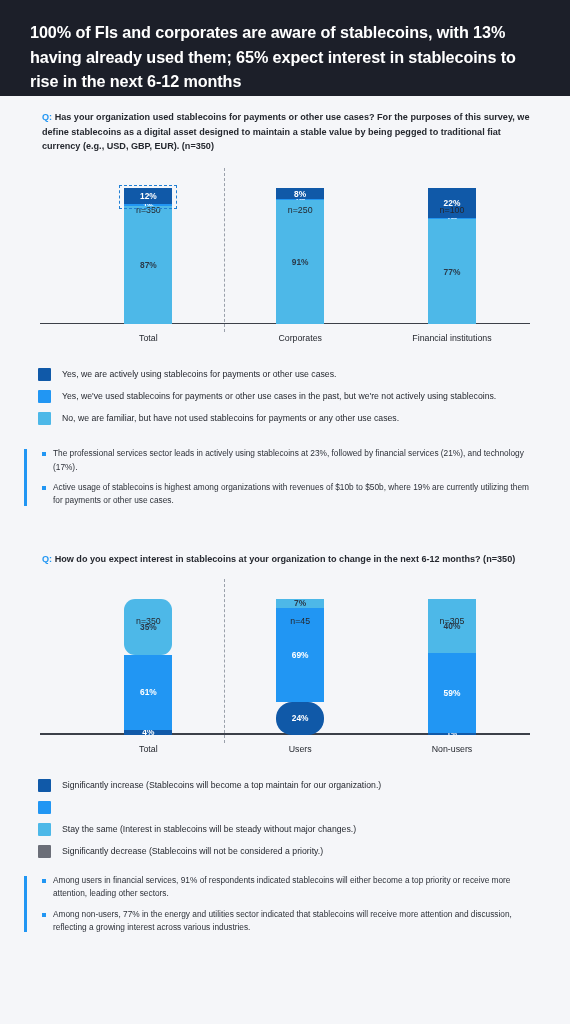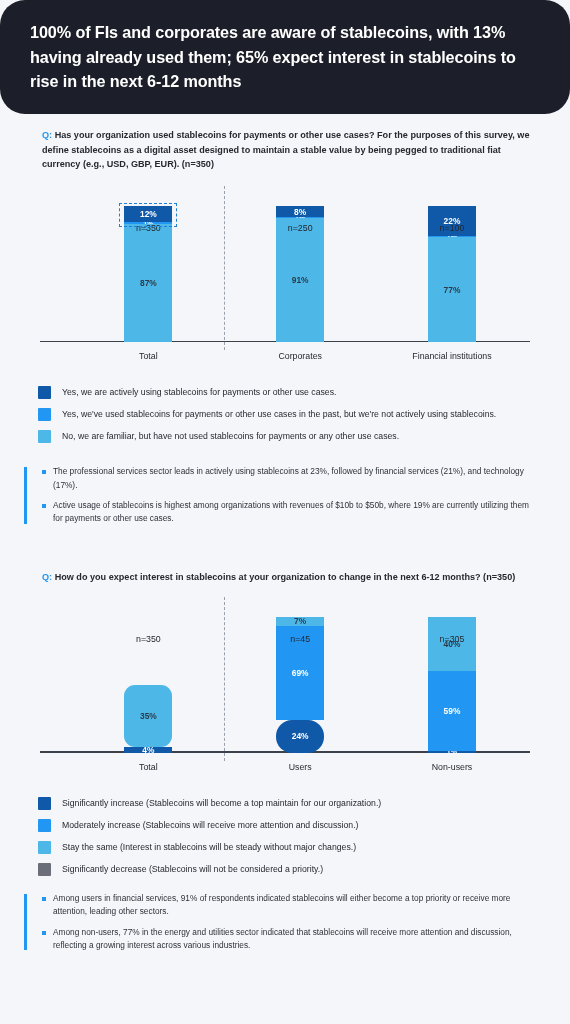--- a/index.html
+++ b/index.html
@@ -8,22 +8,21 @@
     font-family: "Liberation Sans", sans-serif;
     background: #f5f6f9;
     overflow: hidden;
   }
   .page { position: relative; width: 570px; height: 1024px; background: #f5f6f9; }
 
   
   .header {
     background: #1c1f29;
     padding: 20px 30px 22px 30px;
-    height: 114px;
-    border-radius: 25px;
+    height: 96px;
   }
   .header h1 {
     color: #ffffff;
     font-size: 16.2px;
     font-weight: bold;
     line-height: 1.52;
     letter-spacing: -0.1px;
   }
 
   
@@ -181,20 +180,21 @@
       <span class="qbody">How do you expect interest in stablecoins at your organization to change in the next 6-12 months? (n=350)</span>
     </div>
   </div>
 
   <div class="chart" id="chart2" style="height:178px; margin-top:12px;">
       <div class="axis" style="bottom: 22px;"></div>
       <div class="divider" style="left: 38%; bottom: 14px; height: 164px;"></div>
       <div class="bar-group" style="left: calc(23% - 24px); width: 48px; bottom: 22px; height: 136px;">
         <div class="bar" style="height: 100%;">
           <div class="seg light" style="height: 62px; background: rgb(77, 184, 232); border-radius: 11px;">35%</div>
+          <div class="seg" style="height: 82.96px; background: rgb(33, 150, 243);">61%</div>
           <div class="seg" style="height: 5.44px; background: rgb(16, 89, 168);">4%</div>
         </div>
         <div class="nlabel" style="top: -18px;">n=350</div>
         <div class="xlabel" style="bottom: -19px;">Total</div>
       </div>
       <div class="bar-group" style="left: calc(53% - 24px); width: 48px; bottom: 22px; height: 136px;">
         <div class="bar" style="height: 100%;">
           <div class="seg light" style="height: 9.52px; background: rgb(77, 184, 232);">7%</div>
           <div class="seg" style="height: 93.84px; background: rgb(33, 150, 243);">69%</div>
           <div class="seg" style="height: 32.64px; background: rgb(16, 89, 168); border-radius: 16px;">24%</div>
@@ -213,21 +213,20 @@
       </div>
     </div>
 
   <div class="legend" id="legend2" style="margin-top:22px;">
       <div class="legend-row">
         <div class="swatch" style="background: rgb(16, 89, 168);"></div>
         <div class="legend-label">Significantly increase (Stablecoins will become a top maintain for our organization.)</div>
       </div>
       <div class="legend-row">
         <div class="swatch" style="background: rgb(33, 150, 243);"></div>
-        <div class="legend-label">Moderately increase (Stablecoins will receive more attention and discussion.)</div>
       </div>
       <div class="legend-row">
         <div class="swatch" style="background: rgb(77, 184, 232);"></div>
         <div class="legend-label">Stay the same (Interest in stablecoins will be steady without major changes.)</div>
       </div>
       <div class="legend-row">
         <div class="swatch" style="background: rgb(107, 110, 120);"></div>
         <div class="legend-label">Significantly decrease (Stablecoins will not be considered a priority.)</div>
       </div>
     </div>

